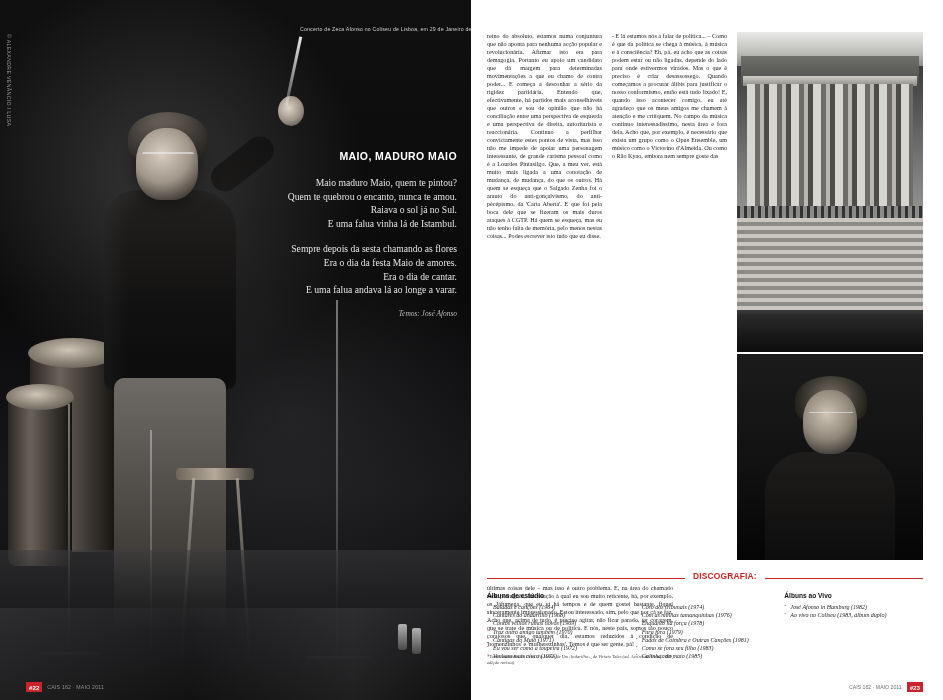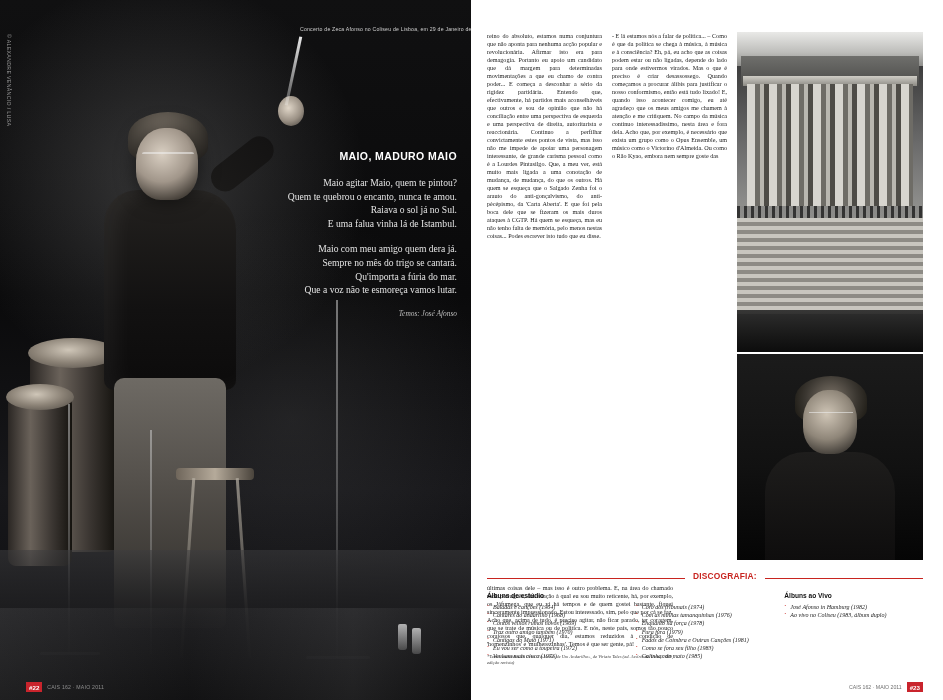--- a/index.html
+++ b/index.html
@@ -391,28 +391,28 @@
       <div class="floor-sheen"></div>
       <div class="bottle b-a"></div>
       <div class="bottle b-b"></div>
     </div>
 
     <div class="credit-vertical">© ALEXANDRE VENÂNCIO / LUSA</div>
     <div class="photo-caption-top">Concerto de Zeca Afonso no Coliseu de Lisboa, em 29 de Janeiro de 1983</div>
 
     <div class="poem">
       <h2>MAIO, MADURO MAIO</h2>
-      <div class="stanza" style="white-space:pre-line">Maio agitar Maio, quem te pintou?
+      <div class="stanza" style="white-space:pre-line">Maio maduro Maio, quem te pintou?
 Quem te quebrou o encanto, nunca te amou.
 Raiava o sol já no Sul.
 E uma falua vinha lá de Istambul.</div>
-      <div class="stanza" style="white-space:pre-line">Maio com meu amigo quem dera já.
-Sempre no mês do trigo se cantará.
-Qu'importa a fúria do mar.
-Que a voz não te esmoreça vamos lutar.</div>
+      <div class="stanza" style="white-space:pre-line">Sempre depois da sesta chamando as flores
+Era o dia da festa Maio de amores.
+Era o dia de cantar.
+E uma falua andava lá ao longe a varar.</div>
       <div class="author">Temos: José Afonso</div>
     </div>
 
     <div class="folio-left">
       <span class="folio-num">#22</span>
       <span class="folio-txt">CAIS 162 · MAIO 2011</span>
     </div>
   </div>
 
   <div class="page-right">

